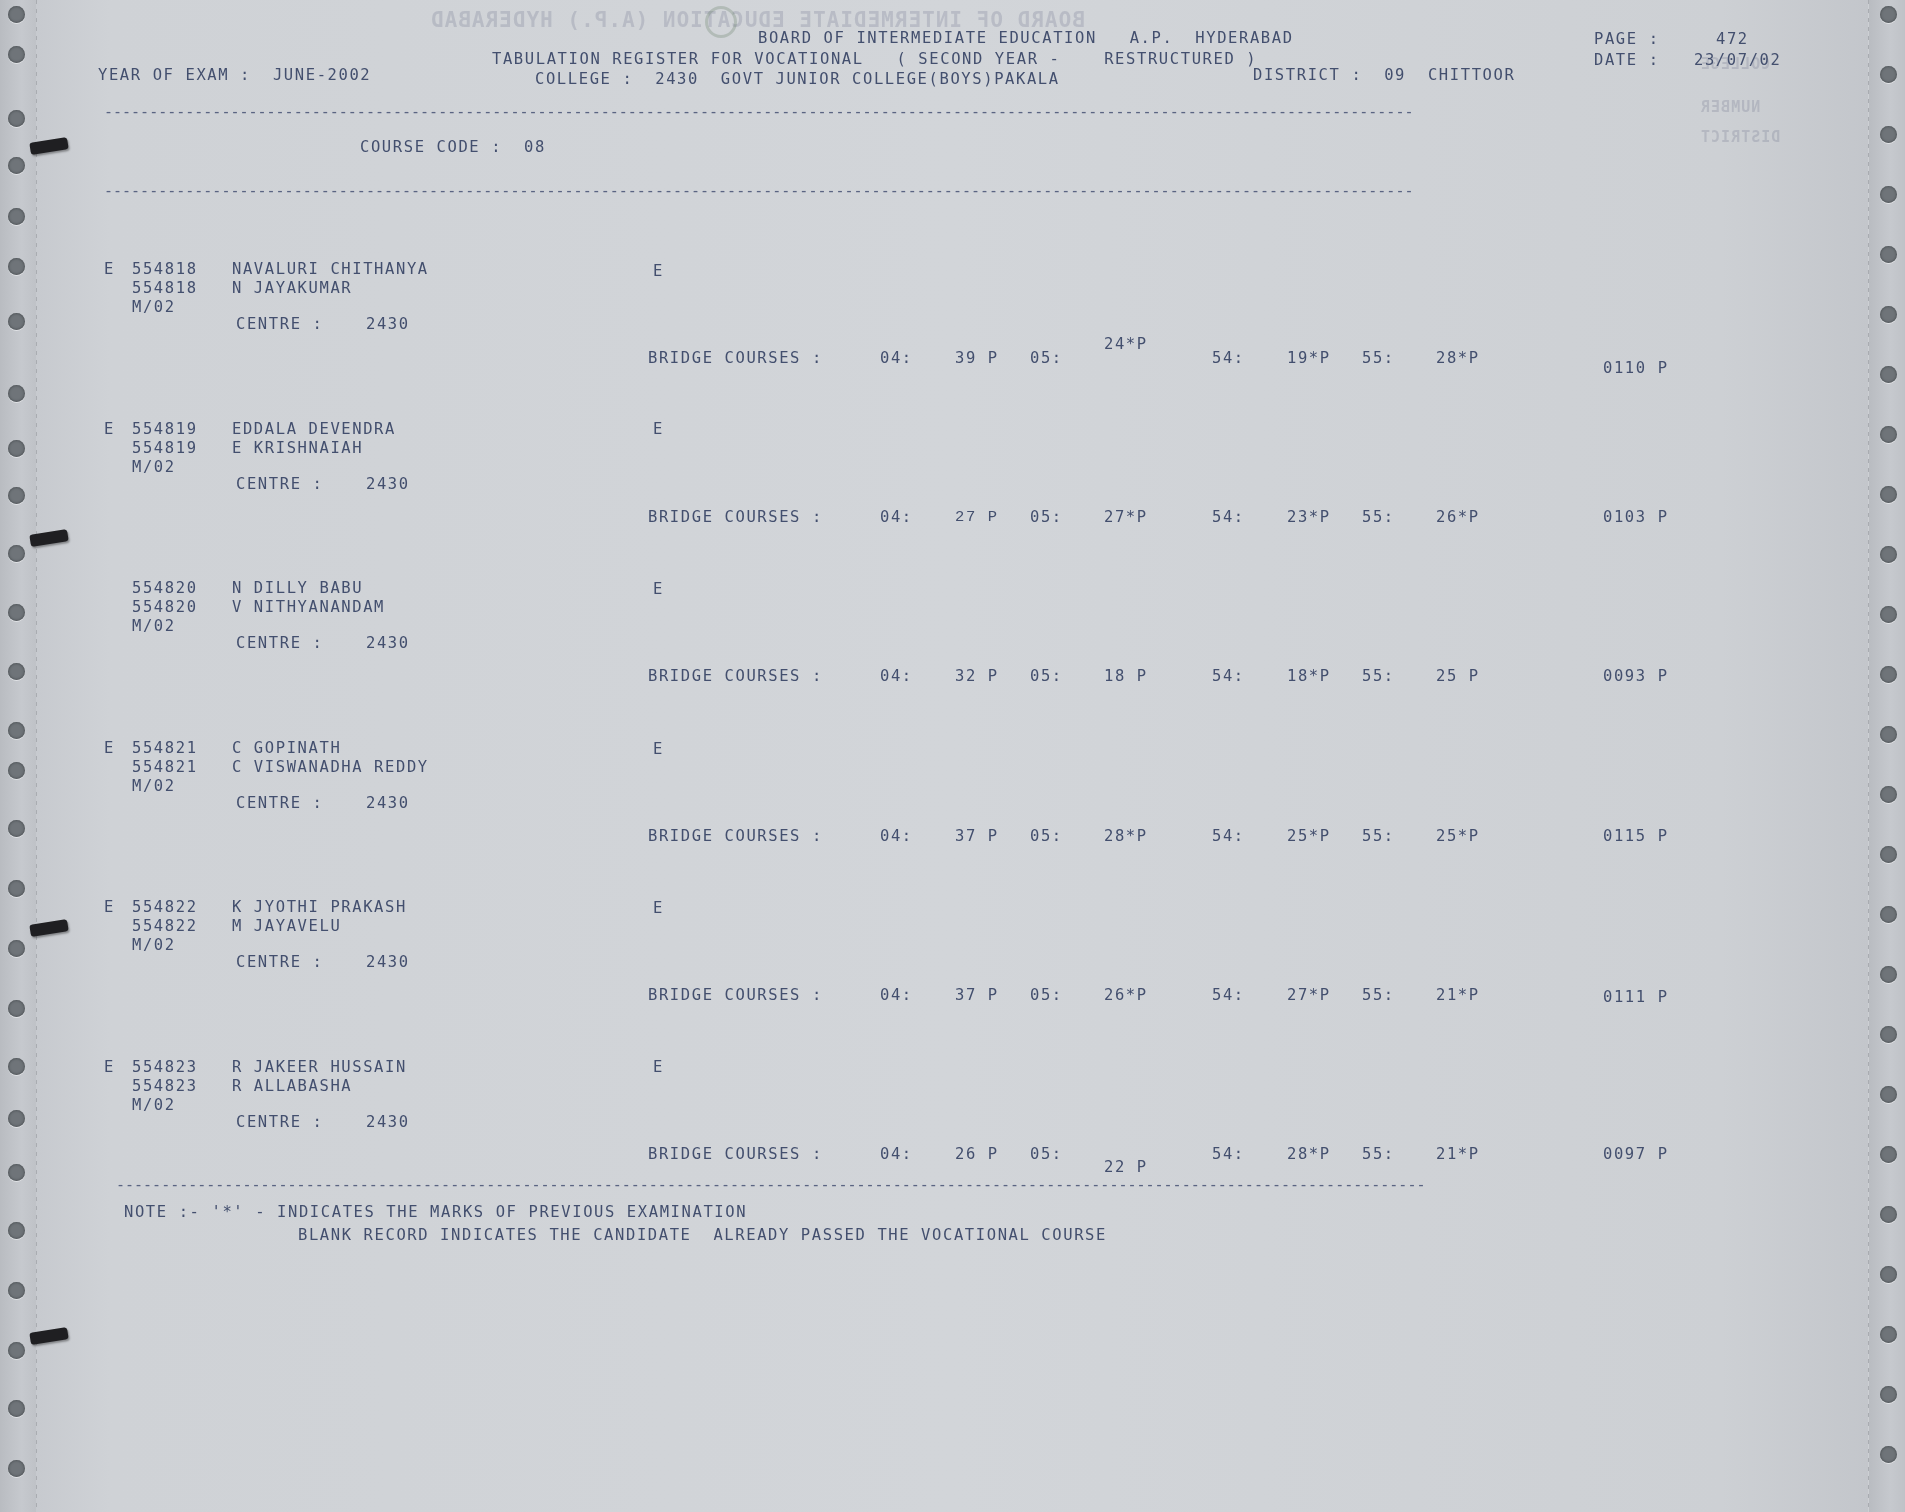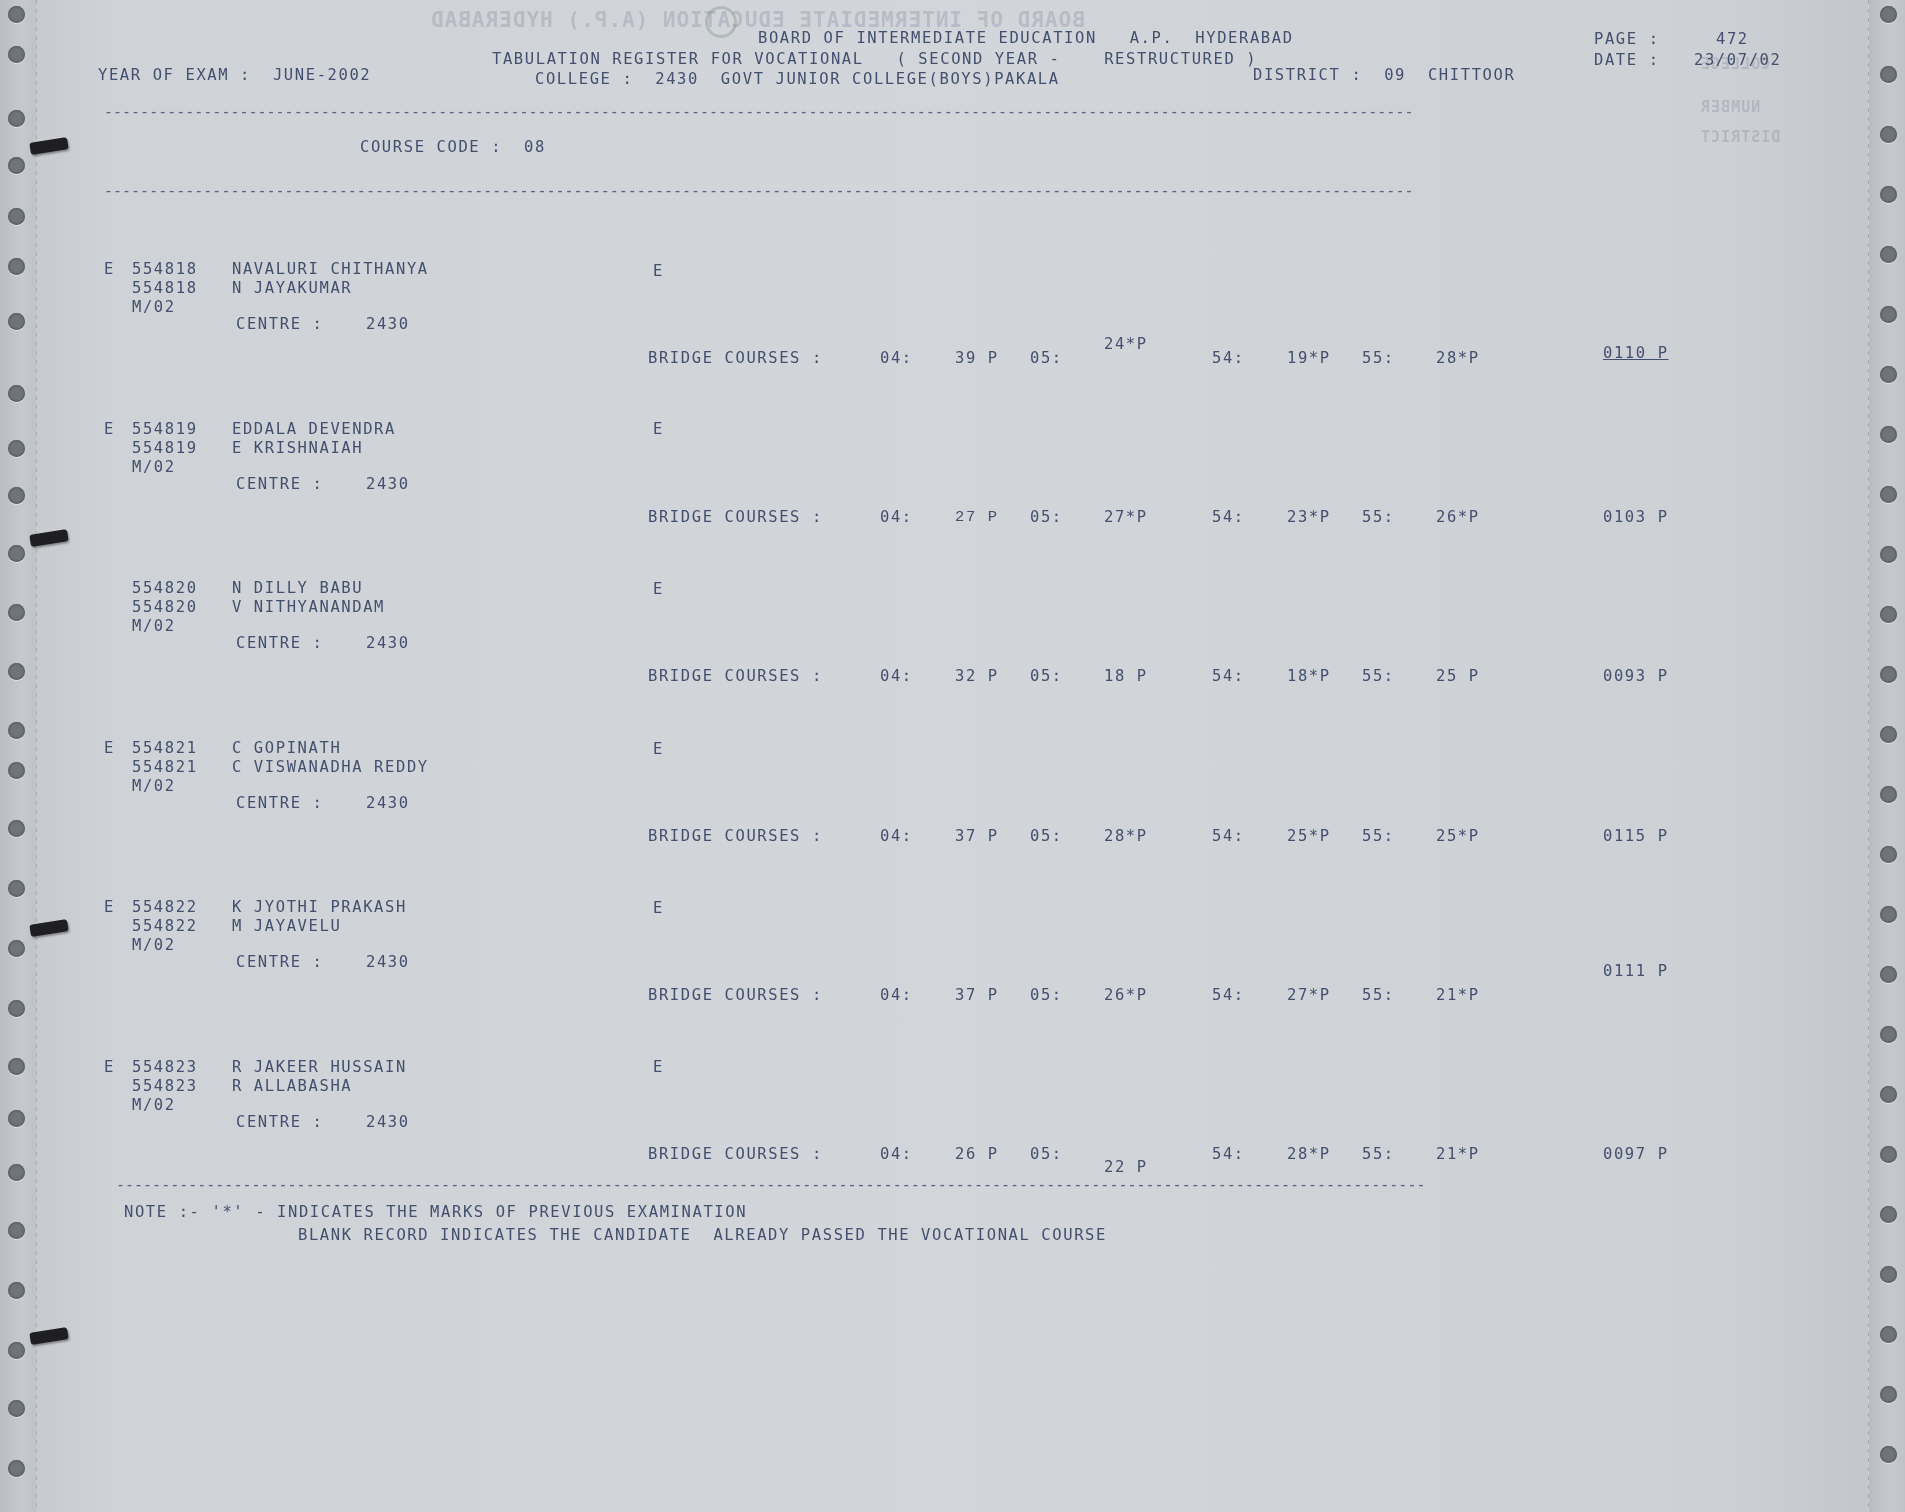--- a/index.html
+++ b/index.html
@@ -201,21 +201,21 @@
   <div class="txt" style="left:366px; top:315px;">2430</div>
   <div class="txt" style="left:648px; top:349px;">BRIDGE COURSES :</div>
   <div class="txt" style="left:880px; top:349px;">04:</div>
   <div class="txt" style="left:955px; top:349px;">39 P</div>
   <div class="txt" style="left:1030px;top:349px;">05:</div>
   <div class="txt" style="left:1104px;top:335px;">24*P</div>
   <div class="txt" style="left:1212px;top:349px;">54:</div>
   <div class="txt" style="left:1287px;top:349px;">19*P</div>
   <div class="txt" style="left:1362px;top:349px;">55:</div>
   <div class="txt" style="left:1436px;top:349px;">28*P</div>
-  <div class="txt" style="left:1603px;top:344px;text-decoration:underline;">0110 P</div>
+  <div class="txt" style="left:1603px;top:359px;">0110 P</div>
 
   <div class="txt" style="left:104px; top:420px;">E</div>
   <div class="txt" style="left:132px; top:420px;">554819</div>
   <div class="txt" style="left:232px; top:420px;">EDDALA DEVENDRA</div>
   <div class="txt" style="left:653px; top:420px;">E</div>
   <div class="txt" style="left:132px; top:439px;">554819</div>
   <div class="txt" style="left:232px; top:439px;">E KRISHNAIAH</div>
   <div class="txt" style="left:132px; top:458px;">M/02</div>
   <div class="txt" style="left:236px; top:475px;">CENTRE :</div>
   <div class="txt" style="left:366px; top:475px;">2430</div>
@@ -280,21 +280,21 @@
   <div class="txt" style="left:366px; top:953px;">2430</div>
   <div class="txt" style="left:648px; top:986px;">BRIDGE COURSES :</div>
   <div class="txt" style="left:880px; top:986px;">04:</div>
   <div class="txt" style="left:955px; top:986px;">37 P</div>
   <div class="txt" style="left:1030px;top:986px;">05:</div>
   <div class="txt" style="left:1104px;top:986px;">26*P</div>
   <div class="txt" style="left:1212px;top:986px;">54:</div>
   <div class="txt" style="left:1287px;top:986px;">27*P</div>
   <div class="txt" style="left:1362px;top:986px;">55:</div>
   <div class="txt" style="left:1436px;top:986px;">21*P</div>
-  <div class="txt" style="left:1603px;top:962px;">0111 P</div>
+  <div class="txt" style="left:1603px;top:988px;">0111 P</div>
 
   <div class="txt" style="left:104px; top:1058px;">E</div>
   <div class="txt" style="left:132px; top:1058px;">554823</div>
   <div class="txt" style="left:232px; top:1058px;">R JAKEER HUSSAIN</div>
   <div class="txt" style="left:653px; top:1058px;">E</div>
   <div class="txt" style="left:132px; top:1077px;">554823</div>
   <div class="txt" style="left:232px; top:1077px;">R ALLABASHA</div>
   <div class="txt" style="left:132px; top:1096px;">M/02</div>
   <div class="txt" style="left:236px; top:1113px;">CENTRE :</div>
   <div class="txt" style="left:366px; top:1113px;">2430</div>

